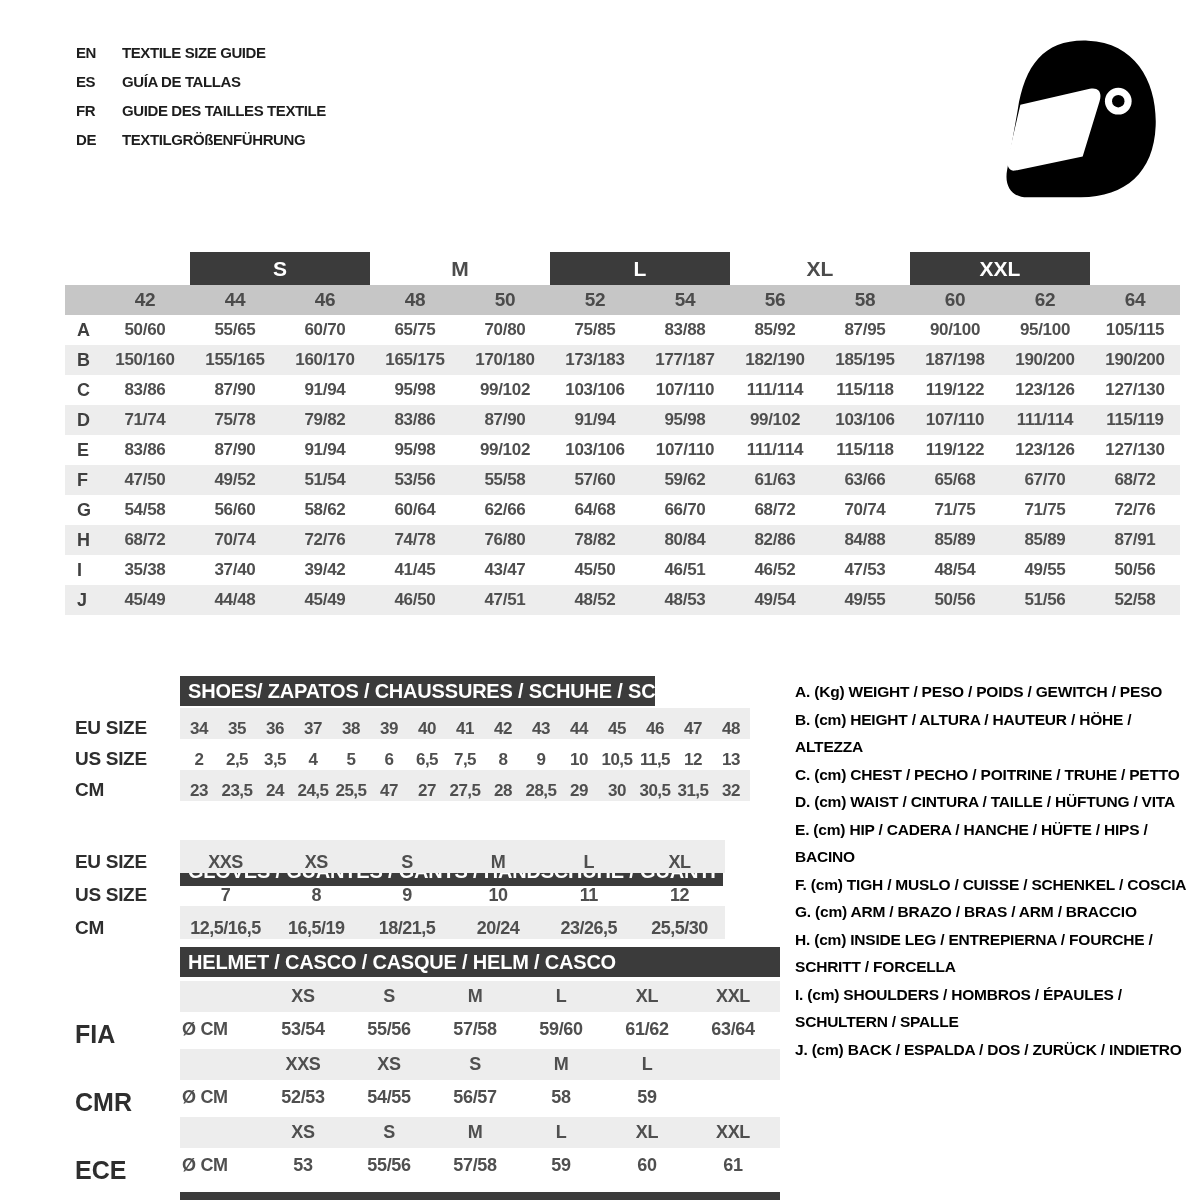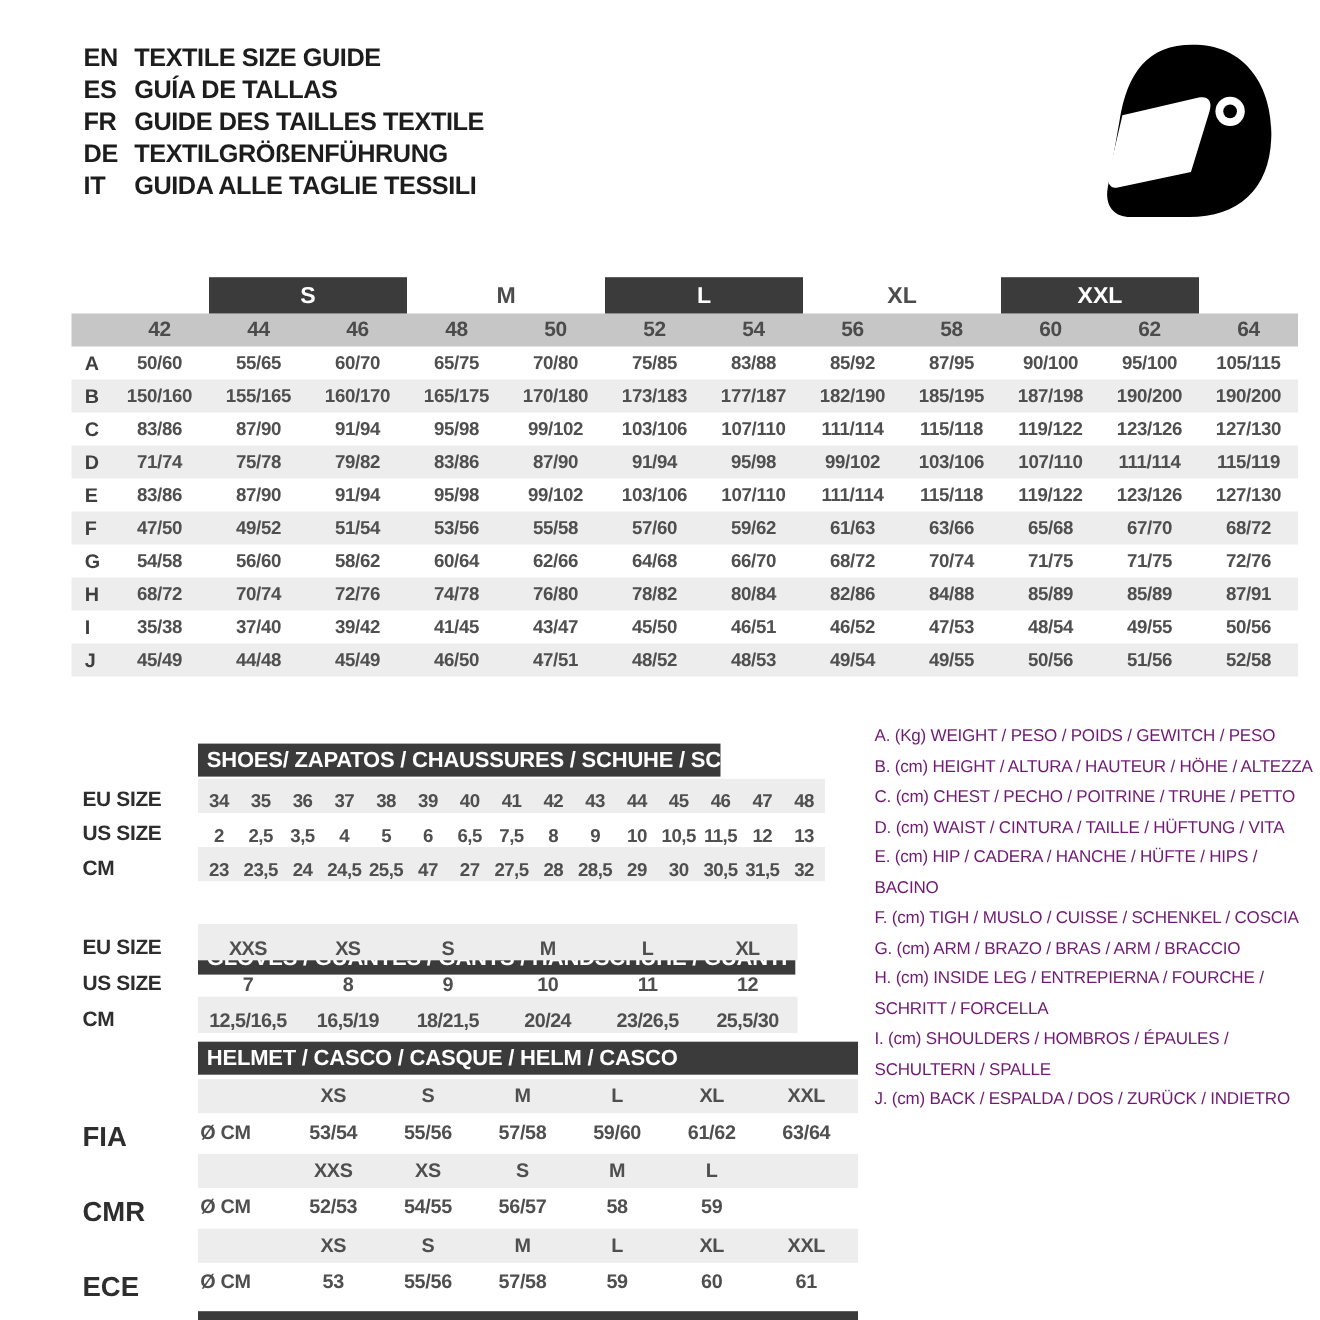--- a/index.html
+++ b/index.html
@@ -1,21 +1,21 @@
 <!DOCTYPE html>
 <html><head>
 <meta charset="utf-8">
 <style>
   html,body{margin:0;padding:0;background:#fff;}
   #page{position:relative;width:1200px;height:1200px;background:#fff;overflow:hidden;
         font-family:"Liberation Sans","DejaVu Sans",sans-serif;}
 
   
   .lang-block{position:absolute;left:76px;top:38px;}
-  .lang-row{display:flex;height:29px;align-items:center;font-size:23px;font-weight:bold;
+  .lang-row{display:flex;height:29px;align-items:center;font-size:15px;font-weight:bold;
             color:#1d1d1d;letter-spacing:-0.4px;}
   .lang-code{width:46px;}
 
   
   .helmet-icon{position:absolute;left:983px;top:30px;width:178px;height:178px;}
 
   
   .main-table{position:absolute;left:65px;top:252px;width:1115px;}
   .grp-row{display:flex;height:33px;}
   .grp{height:33px;line-height:33px;text-align:center;font-size:21px;font-weight:bold;color:#4c4c4c;}
@@ -54,22 +54,22 @@
   .hblock{position:relative;margin-bottom:4px;}
   .hrow{display:flex;height:31px;align-items:center;font-size:18px;font-weight:bold;
         color:#4f4f4f;margin-bottom:2px;letter-spacing:-0.3px;}
   .hrow.gray{background:#ededed;}
   .hlabel-cell{width:80px;padding-left:2px;box-sizing:border-box;}
   .hcell{width:86px;text-align:center;}
   .block-label{position:absolute;left:-105px;top:39px;font-size:25px;font-weight:bold;
                color:#2e2e2e;}
 
   
-  .legend{position:absolute;left:795px;top:656px;width:405px;font-size:15.5px;font-weight:normal;
-          color:#701a75;line-height:27.5px;letter-spacing:-0.2px;}
+  .legend{position:absolute;left:795px;top:678px;width:405px;font-size:15.5px;font-weight:bold;
+          color:#000000;line-height:27.5px;letter-spacing:-0.2px;}
 
   
   .bottom-bar{position:absolute;left:180px;top:1192px;width:600px;height:8px;background:#3b3b3b;}
 </style>
 </head>
 <body>
 
 <div id="page">
 
   <div class="lang-block">
@@ -81,24 +81,20 @@
         <span class="lang-code">ES</span>
         <span class="lang-title">GUÍA DE TALLAS</span>
       </div>
       <div class="lang-row">
         <span class="lang-code">FR</span>
         <span class="lang-title">GUIDE DES TAILLES TEXTILE</span>
       </div>
       <div class="lang-row">
         <span class="lang-code">DE</span>
         <span class="lang-title">TEXTILGRÖßENFÜHRUNG</span>
-      </div>
-      <div class="lang-row">
-        <span class="lang-code">IT</span>
-        <span class="lang-title">GUIDA ALLE TAGLIE TESSILI</span>
       </div>
     </div>
 
   <div class="helmet-icon">
     <svg viewBox="0 0 200 200" width="178" height="178">
       <path fill="#000000" d="M118 12 C 172 14 196 60 194 108 C 192 160 160 188 110 188 L 50 188 C 32 188 24 175 27 158 L 39 90 C 47 38 70 10 118 12 Z"></path>
       <path fill="#ffffff" d="M42 84 L 120 66 C 130 64 134 70 131 80 L 112 142 L 36 158 C 29 159 26 152 28 144 Z"></path>
       <circle cx="152" cy="80" r="15" fill="#ffffff"></circle>
       <circle cx="152" cy="80" r="7" fill="#000000"></circle>
     </svg>

